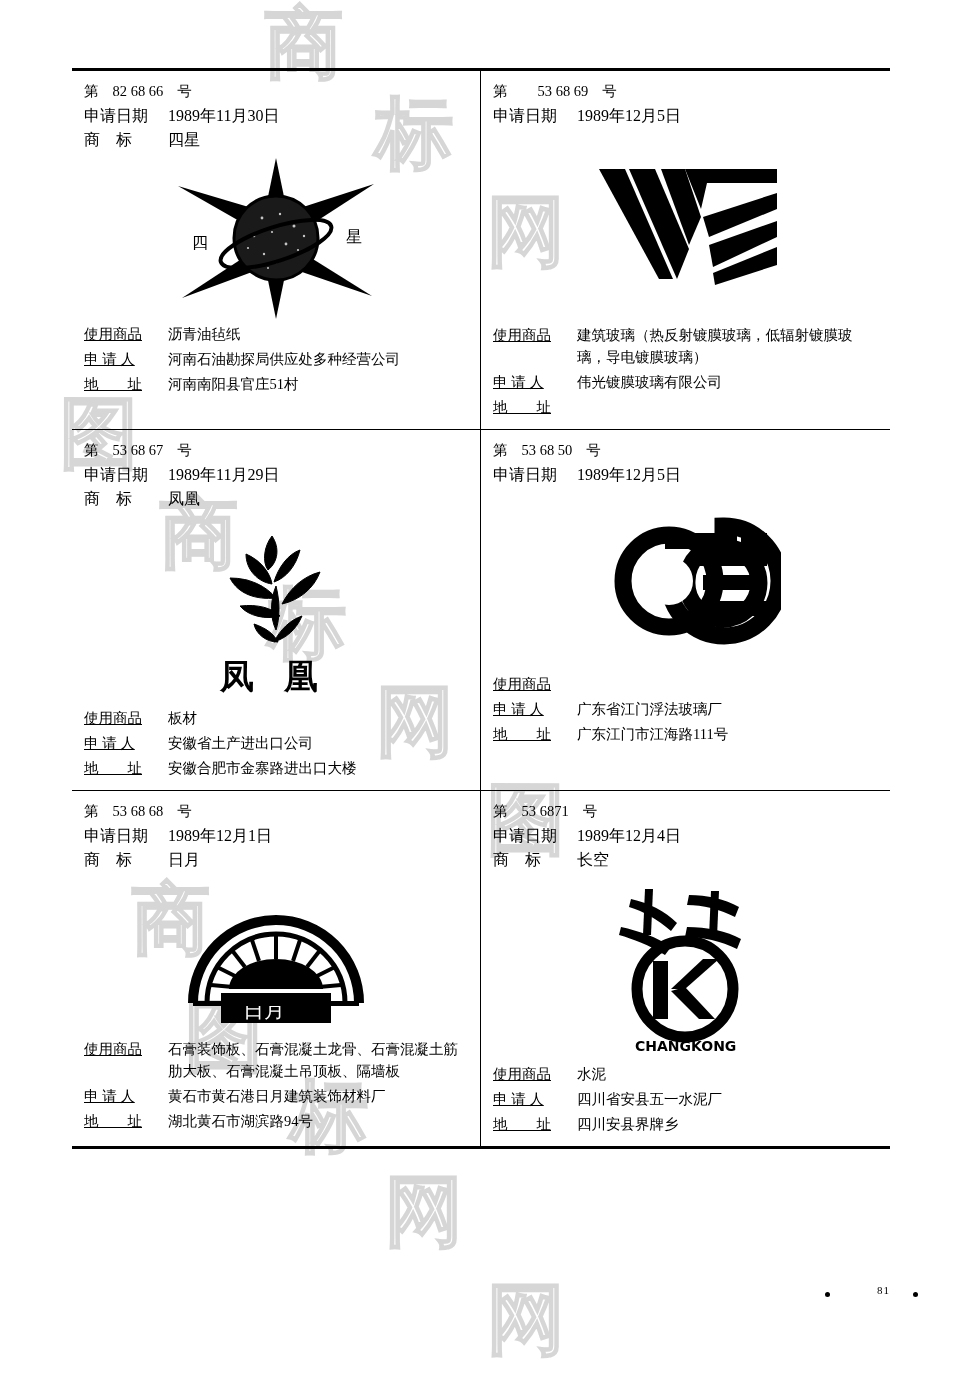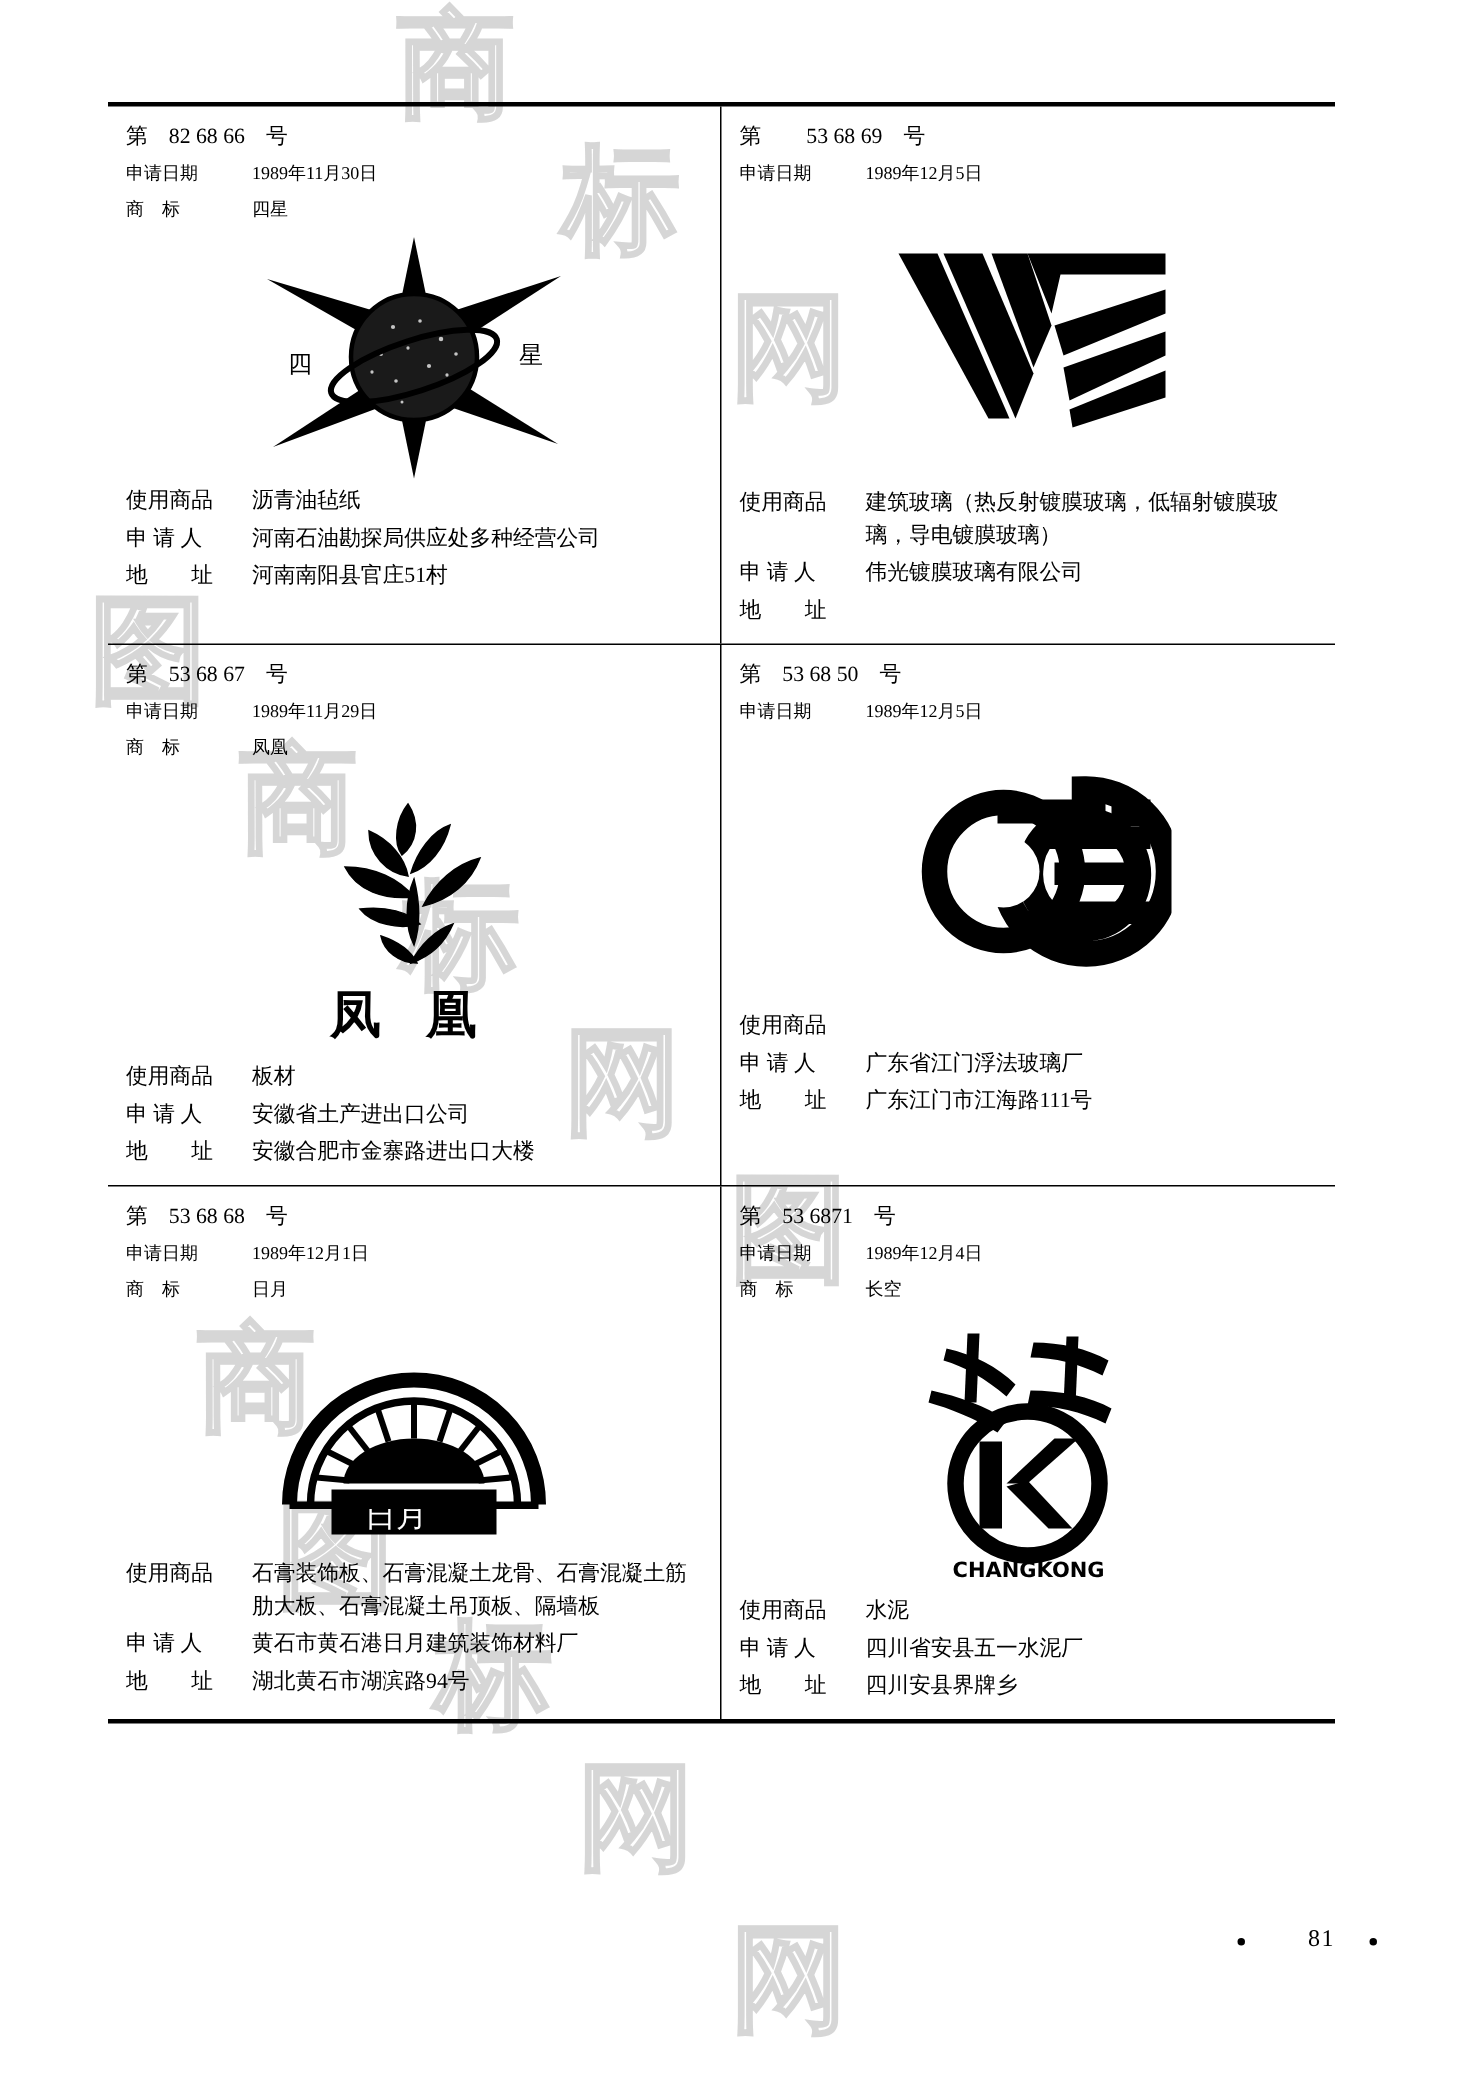--- a/index.html
+++ b/index.html
@@ -57,21 +57,21 @@
     box-sizing: border-box;
     padding: 10px 12px 8px 12px;
     position: relative;
   }
   .cell.left  { border-right: 1px solid #000; }
 
   
   .line {
     display: flex;
     align-items: flex-start;
-    font-size: 12px;
+    font-size: 16px;
     line-height: 21px;
     margin-bottom: 3px;
   }
   .lbl {
     flex: 0 0 84px;
     white-space: nowrap;
     letter-spacing: 0px;
   }
   .val {
     flex: 1 1 auto;
@@ -94,28 +94,28 @@
     justify-content: center;
   }
   .art.tall  { height: 195px; }
 
   .goods {
     display: flex;
     font-size: 14.5px;
     line-height: 22px;
     margin-bottom: 3px;
   }
-  .goods .lbl { flex: 0 0 84px; }
+  .goods .lbl { flex: 0 0 84px; text-decoration: underline; }
   .goods .val { flex: 1 1 auto; }
 
   .pagenum {
     position: absolute;
     right: 90px;
     top: 1284px;
-    font-size: 16px;
+    font-size: 11px;
     letter-spacing: 1px;
     z-index: 3;
   }
   .dot-l, .dot-r {
     position: absolute;
     top: 1292px;
     width: 5px; height: 5px;
     border-radius: 50%;
     background: #000;
     z-index: 3;

